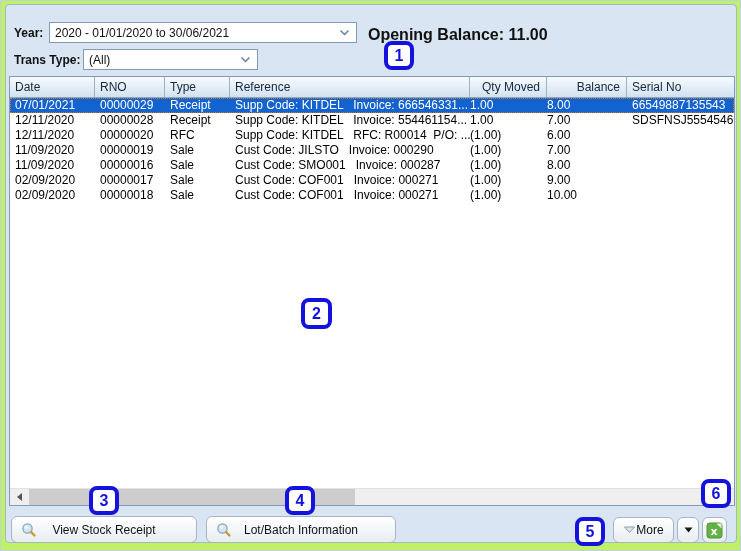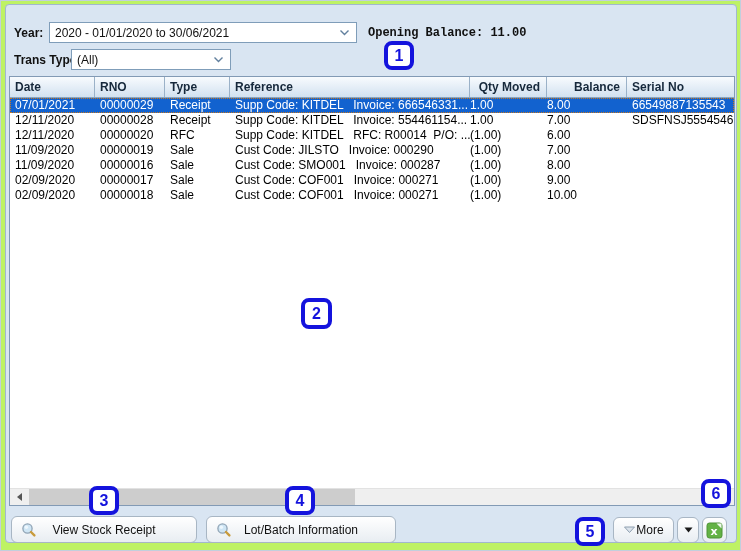--- a/index.html
+++ b/index.html
@@ -21,36 +21,36 @@
   }
   
   .lbl{position:absolute;font-size:12px;font-weight:bold;color:#111;}
   .lbl-year{left:13px;top:25px;}
   .lbl-trans{left:13px;top:52px;}
   .combo{
     position:absolute;height:21px;background:#fff;border:1px solid #7f9db9;
     display:flex;align-items:center;font-size:12px;color:#111;padding-left:5px;
   }
   .combo-year{left:48px;top:21px;width:308px;}
-  .combo-trans{left:70px;top:48px;width:160px;text-align:right;}
+  .combo-trans{left:82px;top:48px;width:175px;text-align:right;}
   .combo .chev{margin-left:auto;padding-right:6px;display:flex;align-items:center;}
-  .opening{position:absolute;left:367px;top:25px;font-size:12px;font-weight:bold;color:#111;white-space:pre;font-family:Liberation Mono, monospace;}
+  .opening{position:absolute;left:367px;top:25px;font-size:16px;font-weight:bold;color:#111;white-space:pre;}
   
   .grid{
     position:absolute;left:8px;top:75px;width:726px;height:430px;
     background:#fff;border:1px solid #829ab5;
   }
   .grid-header{
     display:grid;grid-template-columns:85px 70px 65px 240px 77px 80px 1fr;
     height:21px;background:linear-gradient(#f8fbfe,#d2e1f0);
     border-bottom:1px solid #8aa5c0;
   }
   .hcell{
     font-size:12px;color:#16283b;padding:3px 0 0 5px;
-    border-right:1px solid #9ab1c8;overflow:hidden;white-space:pre;font-weight:bold;
+    border-right:1px solid #9ab1c8;overflow:hidden;white-space:pre;
   }
   .hcell.num{text-align:right;padding-right:6px;padding-left:0;}
   .hcell:last-child{border-right:none;}
   .row{
     display:grid;grid-template-columns:85px 70px 65px 240px 77px 80px 1fr;
     height:15px;font-size:12px;line-height:15px;color:#000;
   }
   .row.selected{
     background:var(--selection-blue);color:#fff;
     outline:1px dotted #c8781e;outline-offset:-1px;

